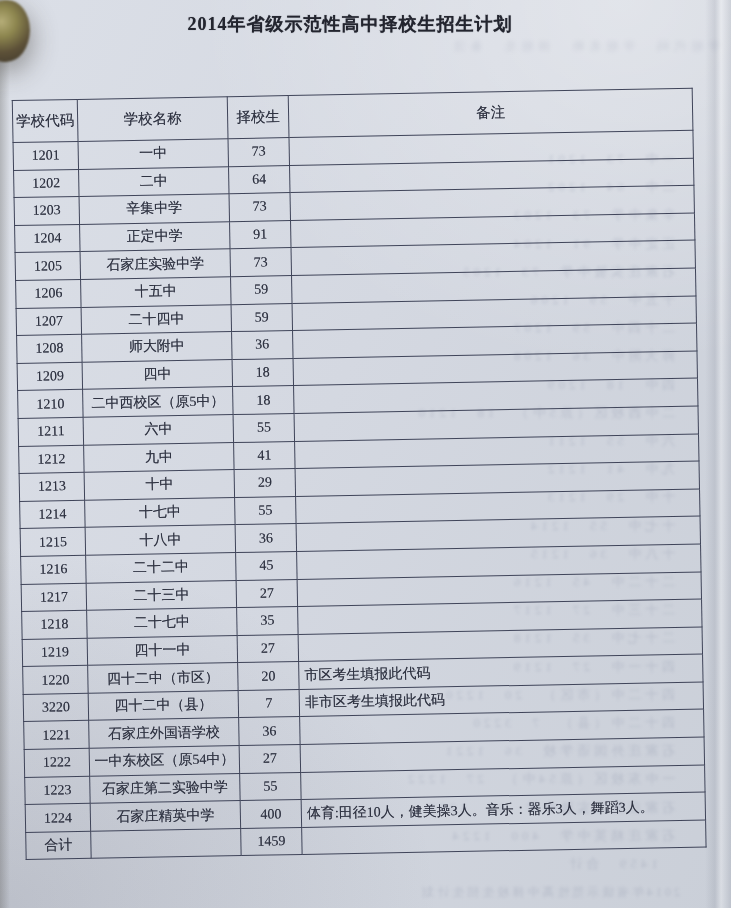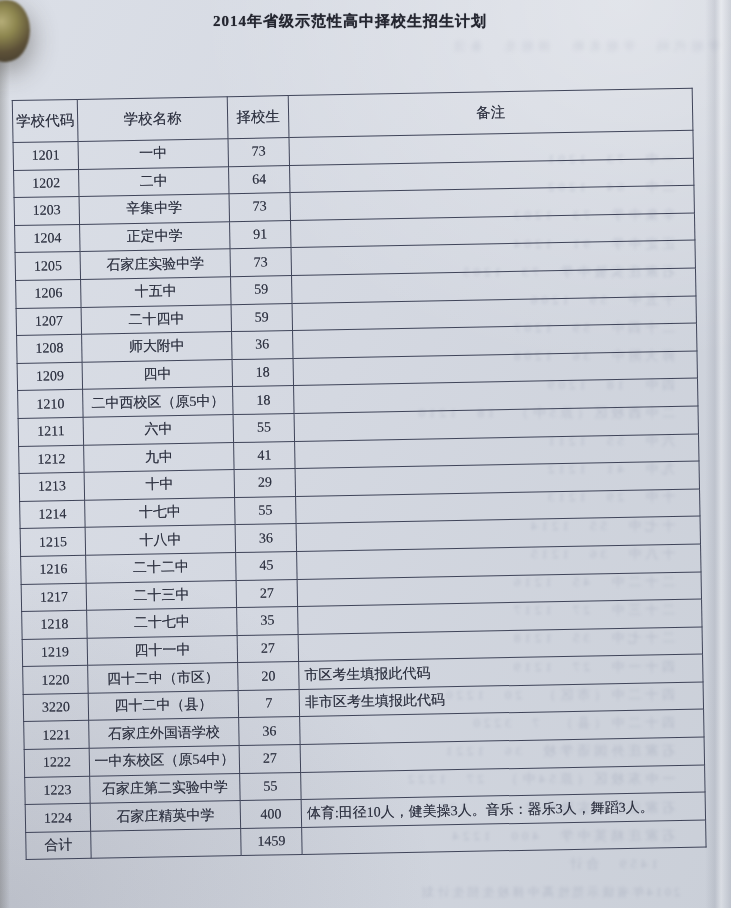--- a/index.html
+++ b/index.html
@@ -44,21 +44,21 @@
     background: radial-gradient(circle at 38% 35%,
       #b5ad78 0%, #8d864f 30%, #5d5138 62%, #3d362b 100%);
     filter: blur(1.2px);
     box-shadow: 2px 10px 26px rgba(58,54,46,0.45);
   }
   .page-title {
     position: absolute;
     top: 12px; left: 0;
     width: 700px;
     text-align: center;
-    font-size: 15px;
+    font-size: 18px;
     font-weight: bold;
     letter-spacing: 1px;
     color: #23252f;
     text-shadow: 0 0 0.8px rgba(35,37,47,0.7);
   }
   
   .ghost-layer {
     position: absolute;
     left: 25px; top: 100px;
     width: 680px; height: 790px;

